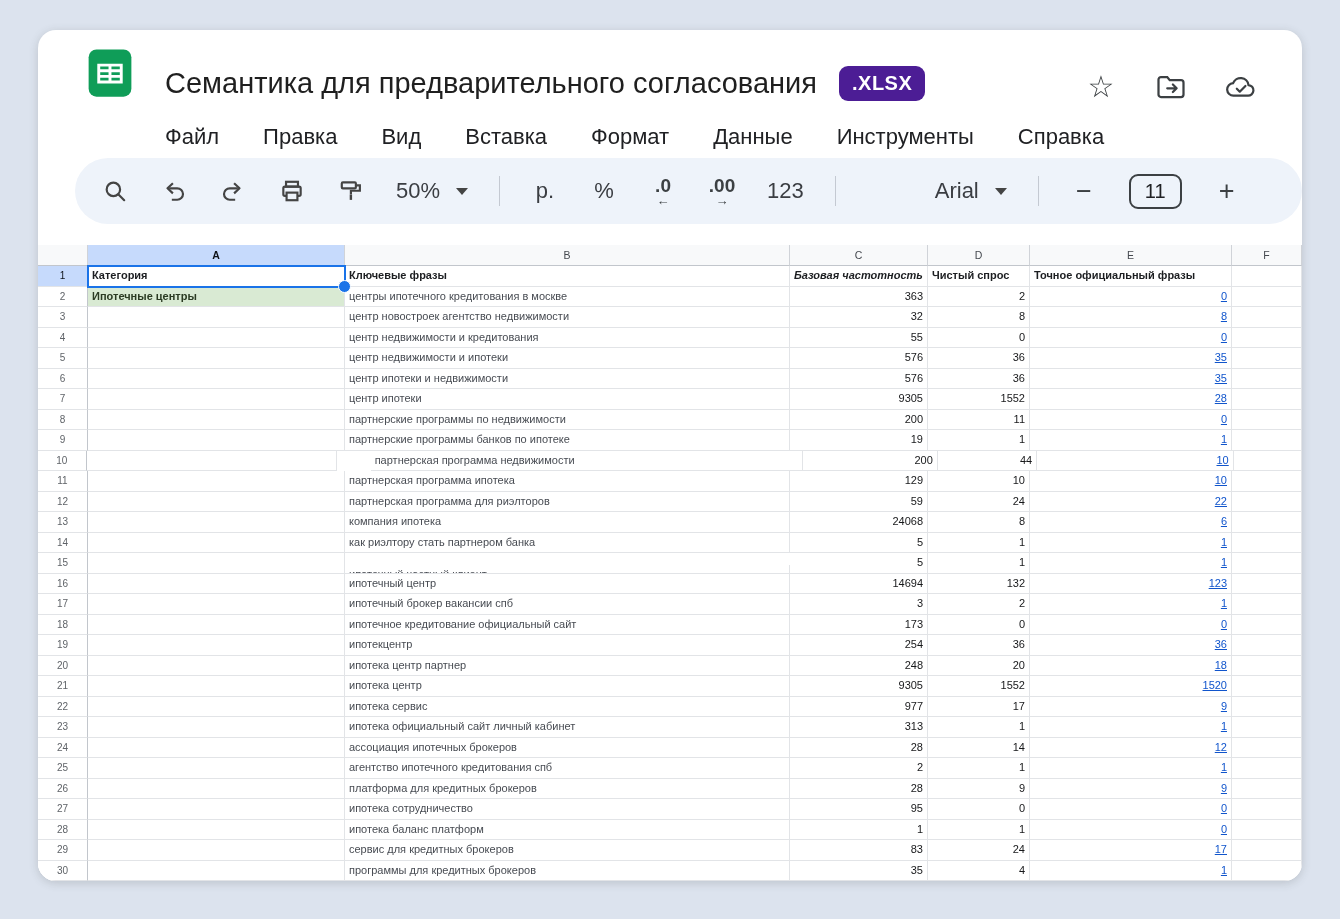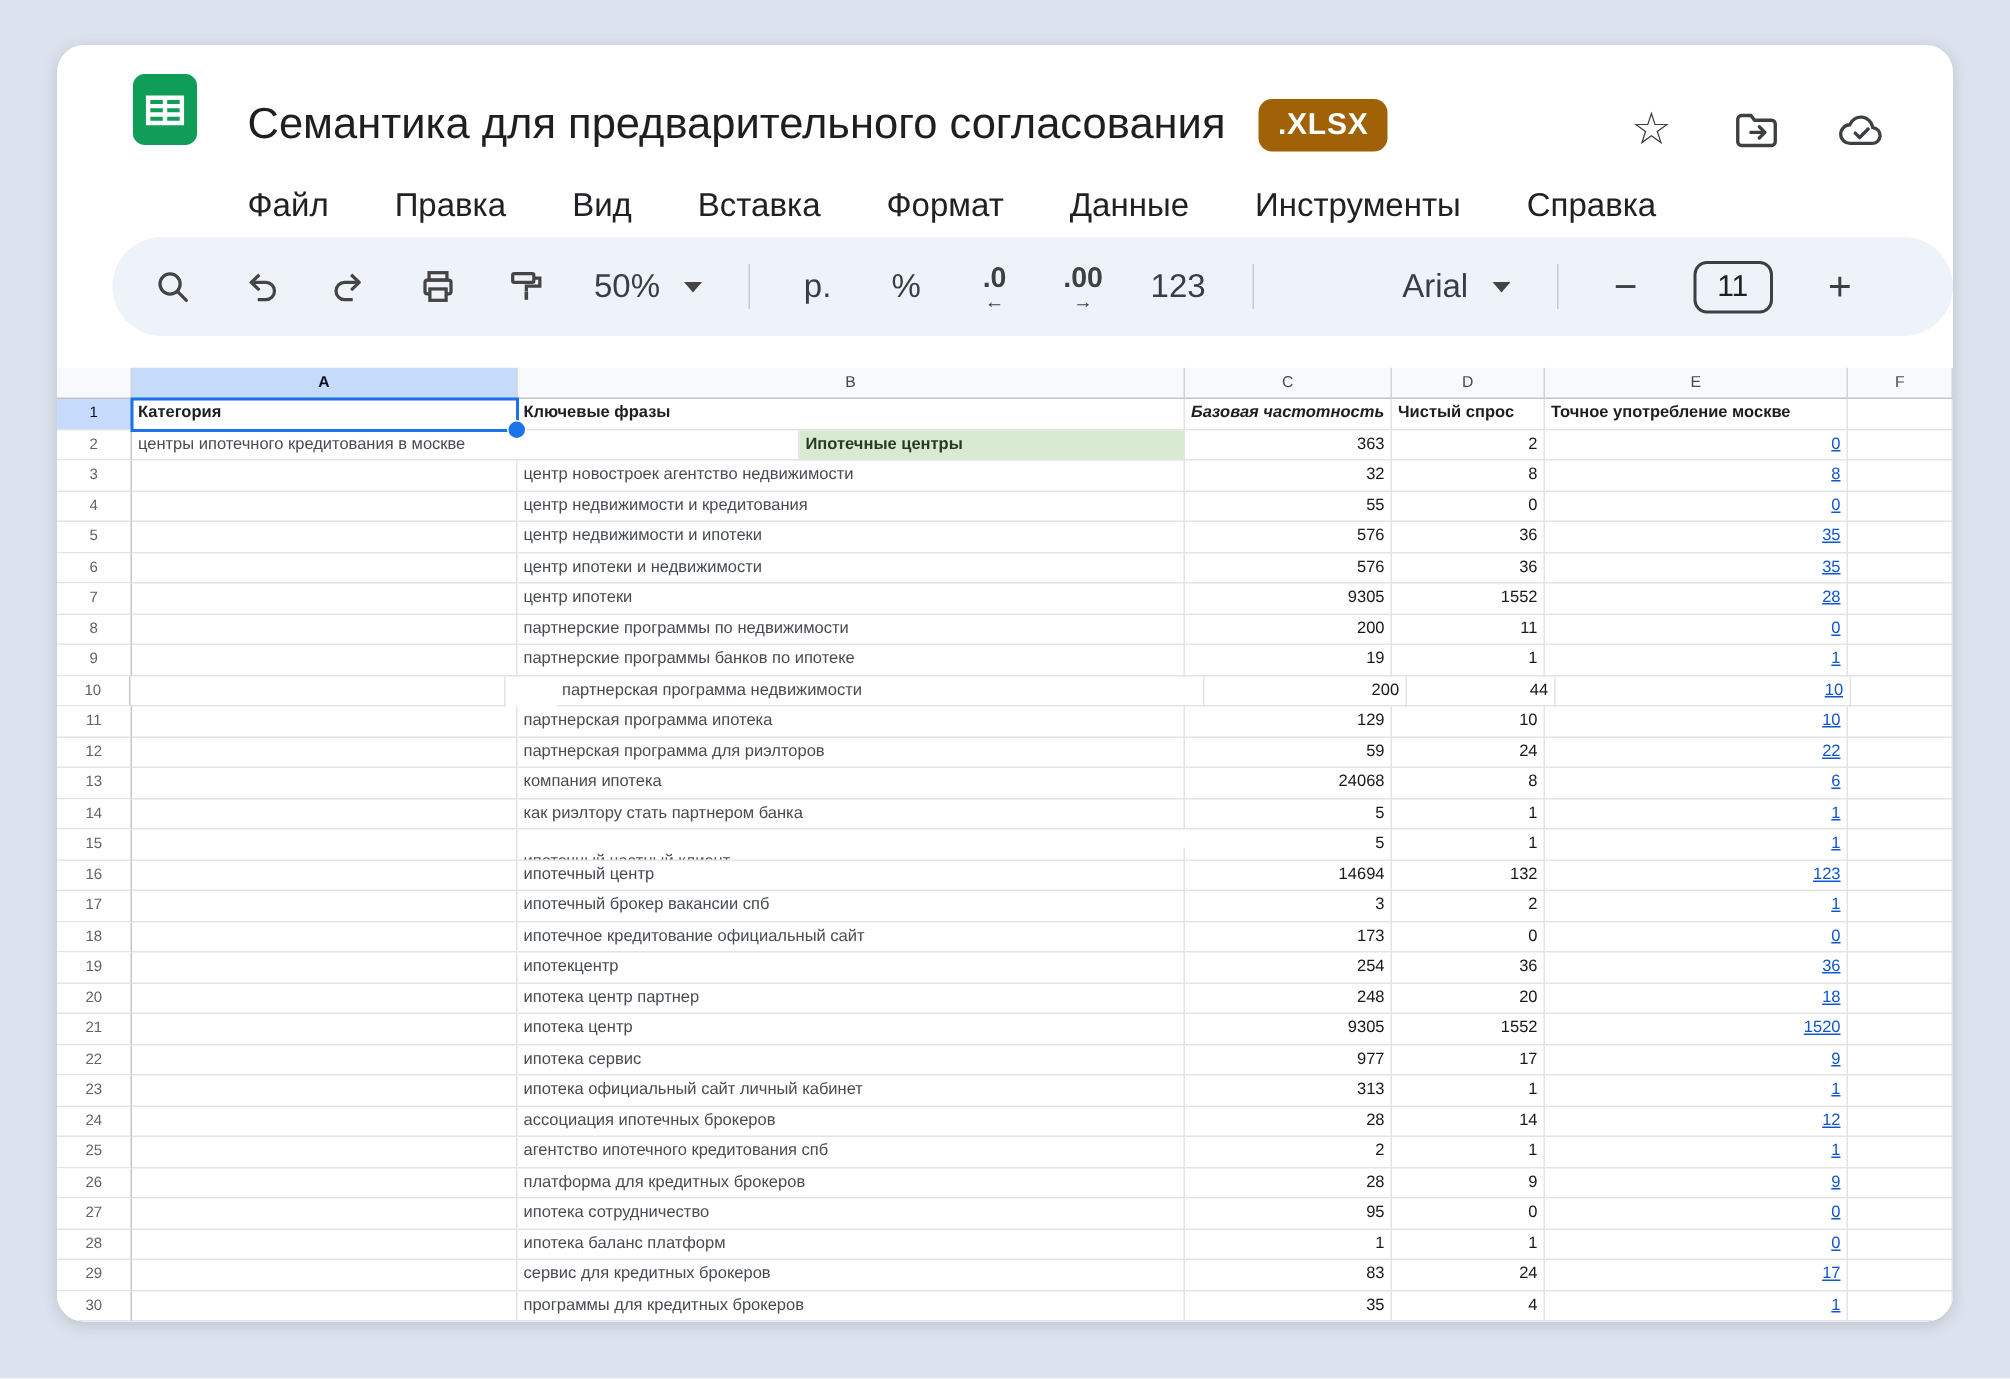--- a/index.html
+++ b/index.html
@@ -6,21 +6,21 @@
   html,body { width:1340px; height:919px; }
   body { font-family:"Liberation Sans", sans-serif; }
   .stage { position:relative; width:1340px; height:919px; background:#dce3ee; overflow:hidden; }
   .card { position:absolute; left:38px; top:30px; width:1264px; height:851px; background:#fff;
           border-radius:18px; box-shadow:0 2px 10px rgba(60,64,67,.20); overflow:hidden; }
 
   
   .logo { position:absolute; left:45px; top:16px; width:54px; height:54px; cursor:pointer; }
   .titlerow { position:absolute; left:127px; top:36px; display:flex; align-items:center; }
   .doctitle { font-size:29px; color:#1f1f1f; white-space:nowrap; }
-  .badge { margin-left:22px; background:#a16207; color:#fff; font-weight:bold; font-size:20px;
+  .badge { margin-left:22px; background:#4c1d95; color:#fff; font-weight:bold; font-size:20px;
            padding:6px 13px; border-radius:9px; letter-spacing:.5px; }
   .actions { position:absolute; right:44px; top:40px; display:flex; align-items:center; gap:36px; }
   .act { display:inline-flex; align-items:center; justify-content:center; width:34px; height:34px;
          color:#3c4043; cursor:pointer; }
   .star { font-size:30px; line-height:30px; }
   .menubar { position:absolute; left:127px; top:94px; display:flex; gap:44px; }
   .menuitem { font-size:22px; color:#202124; cursor:pointer; white-space:nowrap; }
 
   
   .toolbar { position:absolute; left:37px; top:128px; width:1227px; height:66px; background:#eef3fa;
@@ -178,27 +178,27 @@
           <div class="colhdr" style="width: 202px;">E</div>
           <div class="colhdr" style="width: 70px;">F</div>
         </div>
       <div id="rows">
           <div class="shrow">
             <div class="rowhdr selr">1</div>
             <div class="cell hdr" style="width: 257px;">Категория</div>
             <div class="cell hdr" style="width: 445px;">Ключевые фразы</div>
             <div class="cell hdr" style="width: 138px; font-style: italic;">Базовая частотность</div>
             <div class="cell hdr" style="width: 102px;">Чистый спрос</div>
-            <div class="cell hdr" style="width: 202px;">Точное употребление москве</div>
+            <div class="cell hdr" style="width: 202px;">Точное официальный фразы</div>
             <div class="cell" style="width: 70px;"></div>
           </div>
           <div class="shrow">
             <div class="rowhdr">2</div>
+            <div class="cell green" style="width: 257px;">Ипотечные центры</div>
             <div class="cell" style="width: 445px;">центры ипотечного кредитования в москве</div>
-            <div class="cell green" style="width: 257px;">Ипотечные центры</div>
             <div class="cell num" style="width: 138px;">363</div>
             <div class="cell num" style="width: 102px;">2</div>
             <div class="cell lnk" style="width: 202px;">0</div>
             <div class="cell" style="width: 70px;"></div>
           </div>
           <div class="shrow">
             <div class="rowhdr">3</div>
             <div class="cell" style="width: 257px;"></div>
             <div class="cell" style="width: 445px;">центр новостроек агентство недвижимости</div>
             <div class="cell num" style="width: 138px;">32</div>

